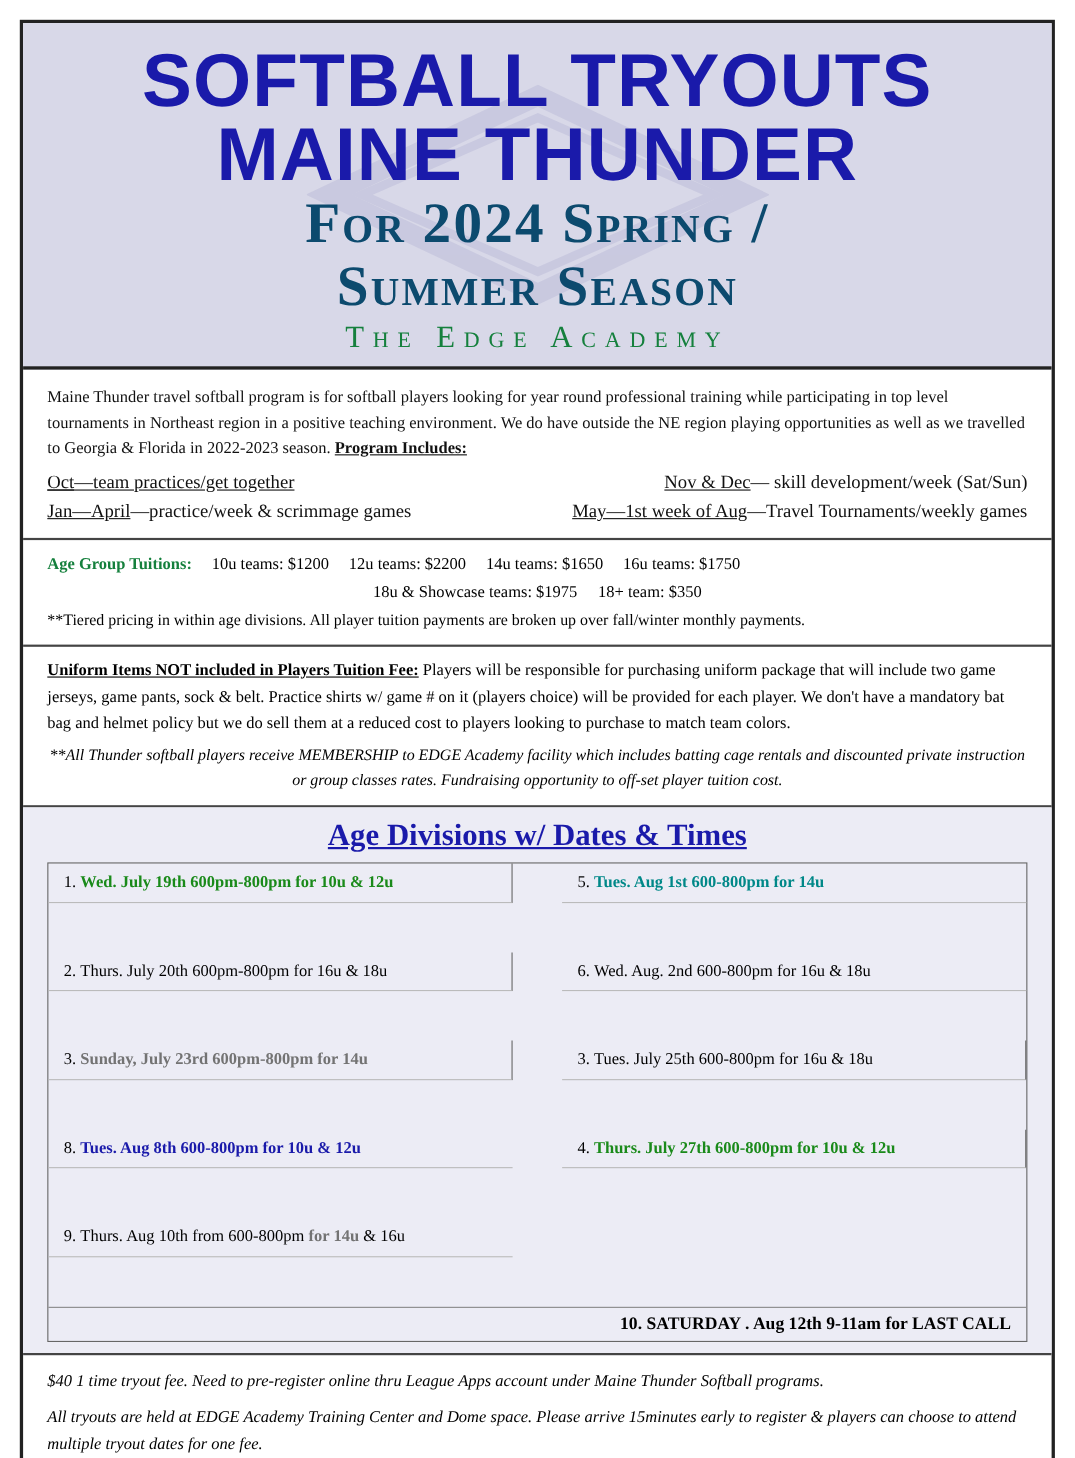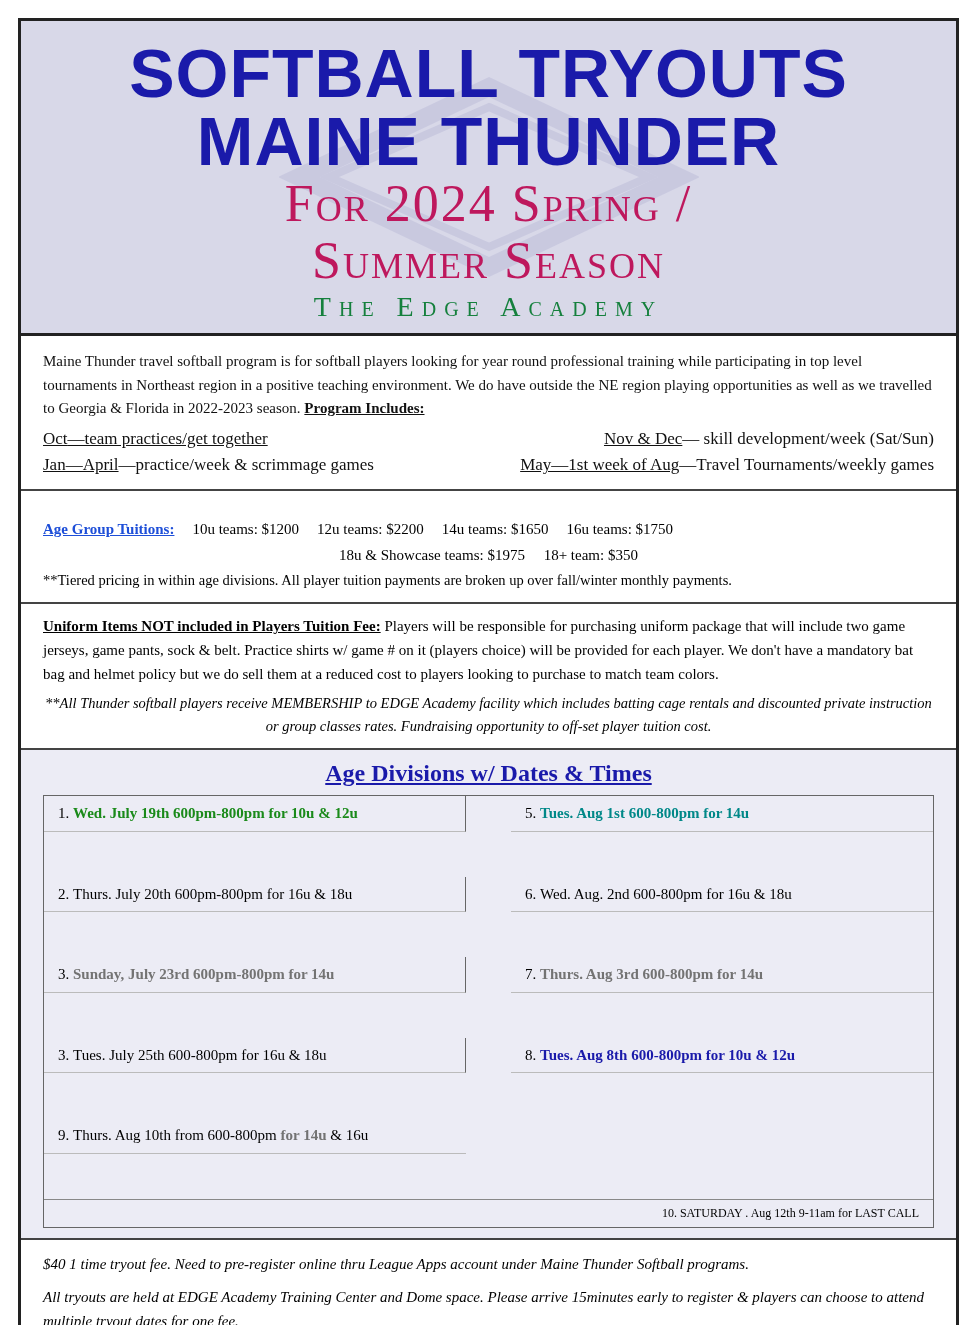--- a/index.html
+++ b/index.html
@@ -47,23 +47,23 @@
       font-size: 68px;
       color: #1a1aaa;
       line-height: 1.0;
       letter-spacing: 1px;
       position: relative;
       z-index: 2;
       text-transform: uppercase;
     }
     .header-title-sub {
       font-family: Georgia, serif;
-      font-weight: 400;
+      font-weight: 700;
       font-size: 52px;
-      color: #be185d;
+      color: #0c4a6e;
       line-height: 1.1;
       position: relative;
       z-index: 2;
       text-transform: capitalize;
       font-variant: small-caps;
       letter-spacing: 2px;
     }
     .header-edge {
       font-family: Georgia, serif;
       font-size: 28px;
@@ -110,23 +110,21 @@
       line-height: 1.6;
     }
     .tuition-row1 {
       display: flex;
       align-items: baseline;
       flex-wrap: wrap;
       gap: 18px;
     }
     .tuition-label {
       font-weight: bold;
-      text-decoration: underline;
-      color: #1d4ed8;
-      margin-top: 16px;
+      color: #15803d;
     }
     .tuition-center-row {
       text-align: center;
       margin-top: 2px;
     }
     .tiered-note {
       font-size: 14.5px;
       margin-top: 2px;
     }
 
@@ -150,21 +148,21 @@
     }
 
     
     .age-divisions-section {
       padding: 10px 22px;
       border-bottom: 2px solid #444;
       background: #ececf5;
     }
     .age-divisions-title {
       text-align: center;
-      font-size: 24px;
+      font-size: 28px;
       font-weight: bold;
       color: #1a1aaa;
       text-decoration: underline;
       margin-bottom: 8px;
       font-family: Georgia, serif;
     }
     .tryout-grid {
       display: grid;
       grid-template-columns: 1fr 1fr;
       border: 1.5px solid #666;
@@ -179,22 +177,22 @@
     .tryout-cell.left {
       border-right: 1.5px solid #666;
     }
     .color-green { color: #1a8a1a; font-weight: bold; }
     .color-red { color: #737373; font-weight: bold; }
     .color-blue { color: #1a1aaa; font-weight: bold; }
     .color-teal { color: #008888; font-weight: bold; }
     .last-call-row {
       grid-column: 1 / -1;
       text-align: right;
-      font-weight: normal;
-      font-size: 12px;
+      font-weight: bold;
+      font-size: 16px;
       padding: 6px 14px;
       border-top: 1px solid #888;
     }
 
     
     .footer-section {
       padding: 12px 22px 14px 22px;
       font-size: 15px;
       line-height: 1.65;
       font-style: italic;
@@ -272,31 +270,31 @@
         <div class="tryout-cell left">
           <span>2.&nbsp;</span><span>Thurs. July 20th   600pm-800pm for 16u &amp; 18u</span>
         </div>
         <div class="tryout-cell">
           <span>6.&nbsp;</span><span>Wed. Aug. 2nd   600-800pm for 16u &amp; 18u</span>
         </div>
 
         <div class="tryout-cell left">
           <span>3.&nbsp;</span><span class="color-red">Sunday, July 23rd  600pm-800pm for 14u</span>
         </div>
-        <div class="tryout-cell">
-          <span>7.&nbsp;</span><span class="color-red">Thurs. Aug 3rd       600-800pm for 14u</span>
-        </div>
 
         <div class="tryout-cell left">
           <span>3.&nbsp;</span><span>Tues. July 25th    600-800pm for 16u &amp; 18u</span>
         </div>
         <div class="tryout-cell">
           <span>8.&nbsp;</span><span class="color-blue">Tues. Aug 8th   600-800pm for 10u &amp; 12u</span>
         </div>
 
+        <div class="tryout-cell left">
+          <span>4.&nbsp;</span><span class="color-green">Thurs. July 27th   600-800pm for 10u &amp; 12u</span>
+        </div>
         <div class="tryout-cell">
           <span>9.&nbsp;</span><span>Thurs. Aug 10th from 600-800pm <span class="color-red">for 14u</span> &amp; 16u</span>
         </div>
 
         <div class="last-call-row">
           <span>10. SATURDAY . Aug 12th  9-11am for LAST CALL</span>
         </div>
 
       </div>
     </div>

